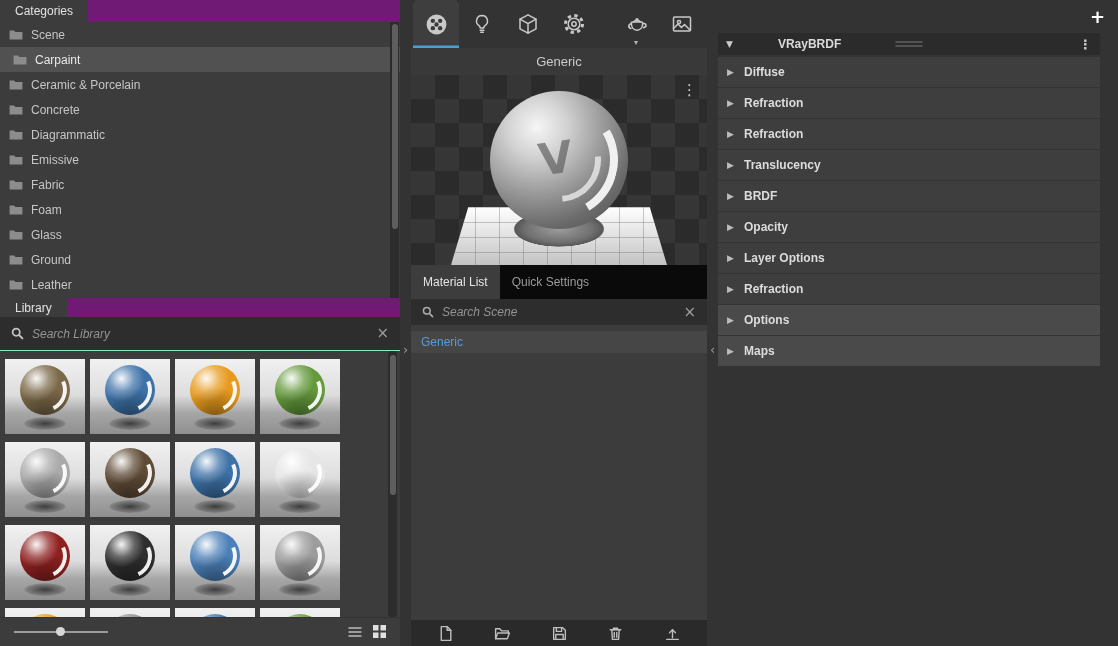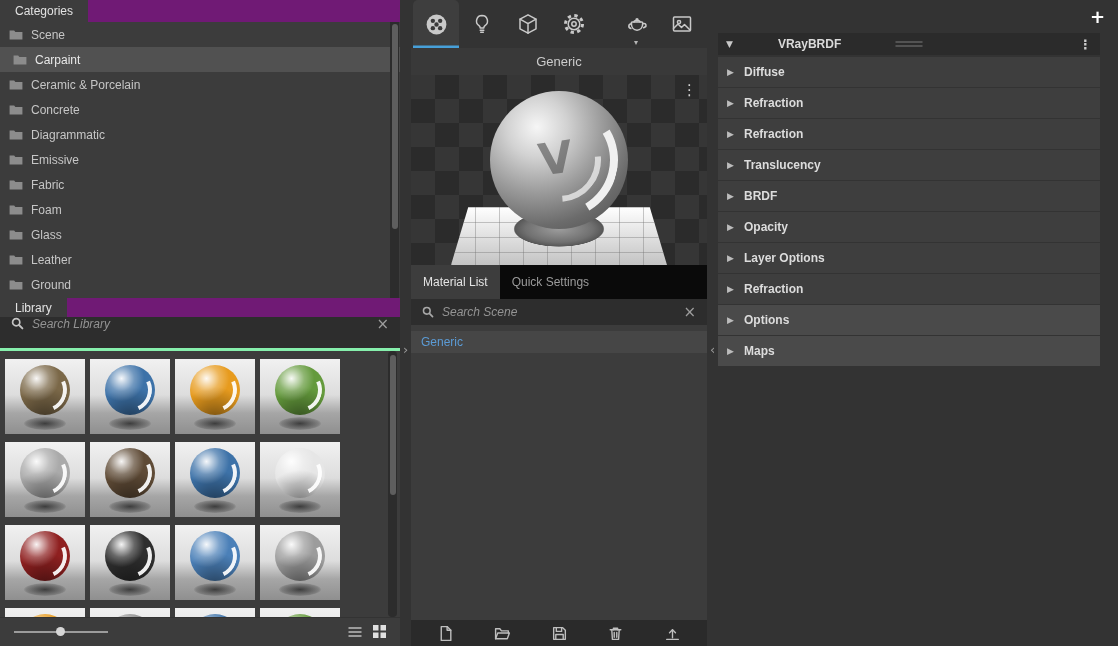--- a/index.html
+++ b/index.html
@@ -19,21 +19,21 @@
   .cat-row { height:25px; display:flex; align-items:center; gap:8px; padding-left:9px; color:#c6c6c6; cursor:default; }
   .cat-row.selected { background:#515151; color:#e8e8e8;padding-left:13px; }
   .folder-ic { flex:none; }
   .vscroll { position:absolute; top:0; bottom:0; width:9px; background:#2c2c2c; }
   .cat-scroll { right:1px; }
   .vthumb { position:absolute; left:1.5px; right:1.5px; border-radius:3px; background:#5e5e5e; }
   .cat-scroll .vthumb { top:2px; height:205px; }
   .lib-scroll { right:3px; border-radius:4px; }
   .lib-scroll .vthumb { top:4px; height:140px; }
 
-  .lib-search { height:34px; background:#2d2d2d; border-bottom:3px solid #86efac; display:flex; align-items:flex-start; gap:8px; padding:0 11px; }
+  .lib-search { height:34px; background:#2d2d2d; border-bottom:1px solid #86efac; display:flex; align-items:center; gap:8px; padding:0 11px; }
   .search-input { flex:1; background:transparent; border:none; outline:none; color:#cfcfcf; font-size:12px; font-style:italic; font-family:"Liberation Sans", sans-serif; }
   .search-input::placeholder { color:#949494; font-style:italic; }
   .clear-x { color:#9d9d9d; font-size:15px; line-height:1; cursor:pointer; }
 
   .thumb-wrap { height:266px; position:relative; overflow:hidden; background:#3c3c3c; }
   .thumb-grid { display:grid; grid-template-columns:repeat(4,80px); column-gap:5px; row-gap:8px; padding:8px 5px; }
   .thumb { width:80px; height:75px; position:relative; overflow:hidden; cursor:pointer;
            background:linear-gradient(#f1f1f1 0%, #dddddd 48%, #a6a6a6 72%, #8f8f8f 100%); }
   .sw-sphere { position:absolute; left:50%; top:6px; width:50px; height:50px; margin-left:-25px; border-radius:50%;
     background:
@@ -203,28 +203,28 @@
           <svg class="folder-ic" width="14" height="11" viewBox="0 0 15 12">
             <path d="M.5 1.5 h5 l1.3 1.8 h7.7 v8.2 h-14 z" fill="#8c8c8c"></path>
           </svg>
           <span>Glass</span>
         </div>
 
         <div class="cat-row">
           <svg class="folder-ic" width="14" height="11" viewBox="0 0 15 12">
             <path d="M.5 1.5 h5 l1.3 1.8 h7.7 v8.2 h-14 z" fill="#8c8c8c"></path>
           </svg>
+          <span>Ground</span>
+        </div>
+
+        <div class="cat-row">
+          <svg class="folder-ic" width="14" height="11" viewBox="0 0 15 12">
+            <path d="M.5 1.5 h5 l1.3 1.8 h7.7 v8.2 h-14 z" fill="#8c8c8c"></path>
+          </svg>
           <span>Leather</span>
-        </div>
-
-        <div class="cat-row">
-          <svg class="folder-ic" width="14" height="11" viewBox="0 0 15 12">
-            <path d="M.5 1.5 h5 l1.3 1.8 h7.7 v8.2 h-14 z" fill="#8c8c8c"></path>
-          </svg>
-          <span>Ground</span>
         </div>
       </div>
 
     <div class="black-bar lib-header">
       <div class="panel-tab">Library</div>
     </div>
 
     <div class="lib-search">
       <svg width="13" height="13" viewBox="0 0 13 13">
           <circle cx="5.2" cy="5.2" r="3.6" fill="none" stroke="#c4c4c4" stroke-width="1.7"></circle>

